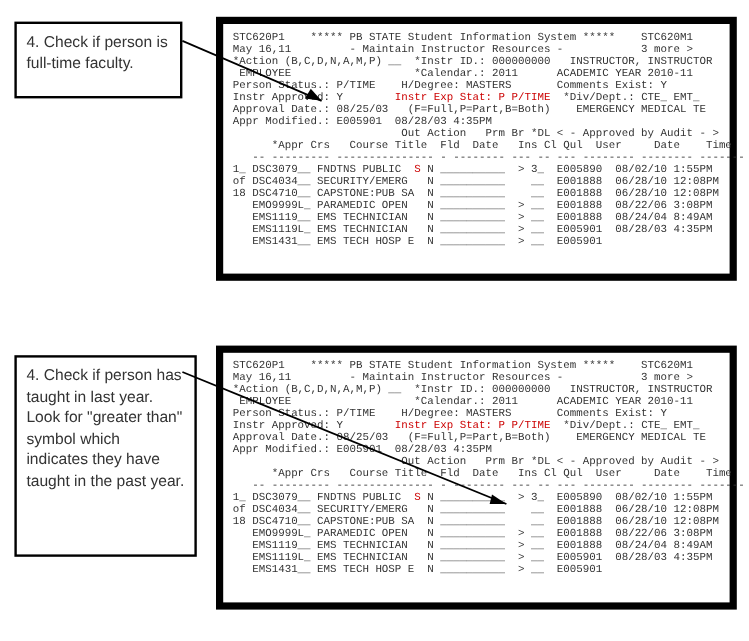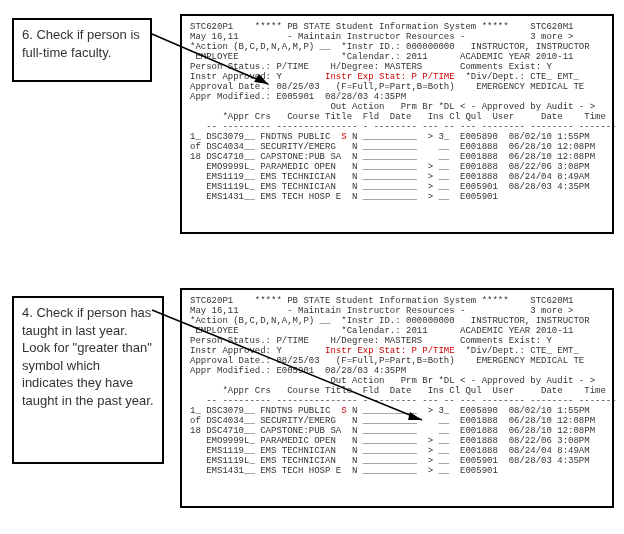--- a/index.html
+++ b/index.html
@@ -21,21 +21,21 @@
     border: 2px solid #000;
     background: #fff;
     font-family: Arial, Helvetica, sans-serif;
     font-size: 13px;
     line-height: 1.35;
     padding: 6px 8px;
     box-sizing: border-box;
   }
   .terminal {
     position: absolute;
-    border: 2px solid #000000;
+    border: 6px solid #000000;
     background: #fff;
     box-sizing: border-box;
     padding: 6px 8px 8px 8px;
     white-space: pre;
     letter-spacing: 0px;
   }
   .terminal .line { display: block; }
   .red { color: #c00; }
 
   
@@ -43,21 +43,21 @@
     position: absolute;
     pointer-events: none;
   }
 </style>
 </head>
 <body>
 
 <div class="page">
 
   <div class="note-box" style="left:12px; top:18px; width:140px; height:64px;">
-    <span>6. Check if person is full-time faculty.</span>
+    <span>4. Check if person is full-time faculty.</span>
   </div>
 
   <div class="terminal" style="left:180px; top:14px; width:434px; height:220px;" id="term1"><span class="line">STC620P1    ***** PB STATE Student Information System *****    STC620M1</span><span class="line">May 16,11         - Maintain Instructor Resources -            3 more &gt;</span><span class="line"></span><span class="line">*Action (B,C,D,N,A,M,P) __  *Instr ID.: 000000000   INSTRUCTOR, INSTRUCTOR</span><span class="line"> EMPLOYEE                   *Calendar.: 2011      ACADEMIC YEAR 2010-11</span><span class="line"></span><span class="line">Person Status.: P/TIME    H/Degree: MASTERS       Comments Exist: Y</span><span class="line">Instr Approved: Y        <span class="red">Instr Exp Stat: P P/TIME  </span>*Div/Dept.: CTE_ EMT_</span><span class="line">Approval Date.: 08/25/03   (F=Full,P=Part,B=Both)    EMERGENCY MEDICAL TE</span><span class="line">Appr Modified.: E005901  08/28/03 4:35PM          </span><span class="line">                          Out Action   Prm Br *DL &lt; - Approved by Audit - &gt;</span><span class="line">      *Appr Crs   Course Title  Fld  Date   Ins Cl Qul  User     Date    Time</span><span class="line">   -- --------- --------------- - -------- --- -- --- -------- -------- -------</span><span class="line">1_ DSC3079__ FNDTNS PUBLIC  <span class="red">S</span> N __________  &gt; 3_  E005890  08/02/10 1:55PM</span><span class="line">of DSC4034__ SECURITY/EMERG   N __________    __  E001888  06/28/10 12:08PM</span><span class="line">18 DSC4710__ CAPSTONE:PUB SA  N __________    __  E001888  06/28/10 12:08PM</span><span class="line">   EMO9999L_ PARAMEDIC OPEN   N __________  &gt; __  E001888  08/22/06 3:08PM</span><span class="line">   EMS1119__ EMS TECHNICIAN   N __________  &gt; __  E001888  08/24/04 8:49AM</span><span class="line">   EMS1119L_ EMS TECHNICIAN   N __________  &gt; __  E005901  08/28/03 4:35PM</span><span class="line">   EMS1431__ EMS TECH HOSP E  N __________  &gt; __  E005901           </span></div>
 
   <svg class="arrow" style="left:150px; top:30px;" width="140" height="70">
     <line x1="2" y1="4" x2="118" y2="54" stroke="#000" stroke-width="1.5"></line>
     <polygon points="118,54 109,44 104,52" fill="#000"></polygon>
   </svg>
 
   <div class="note-box" style="left:12px; top:296px; width:152px; height:168px;">

